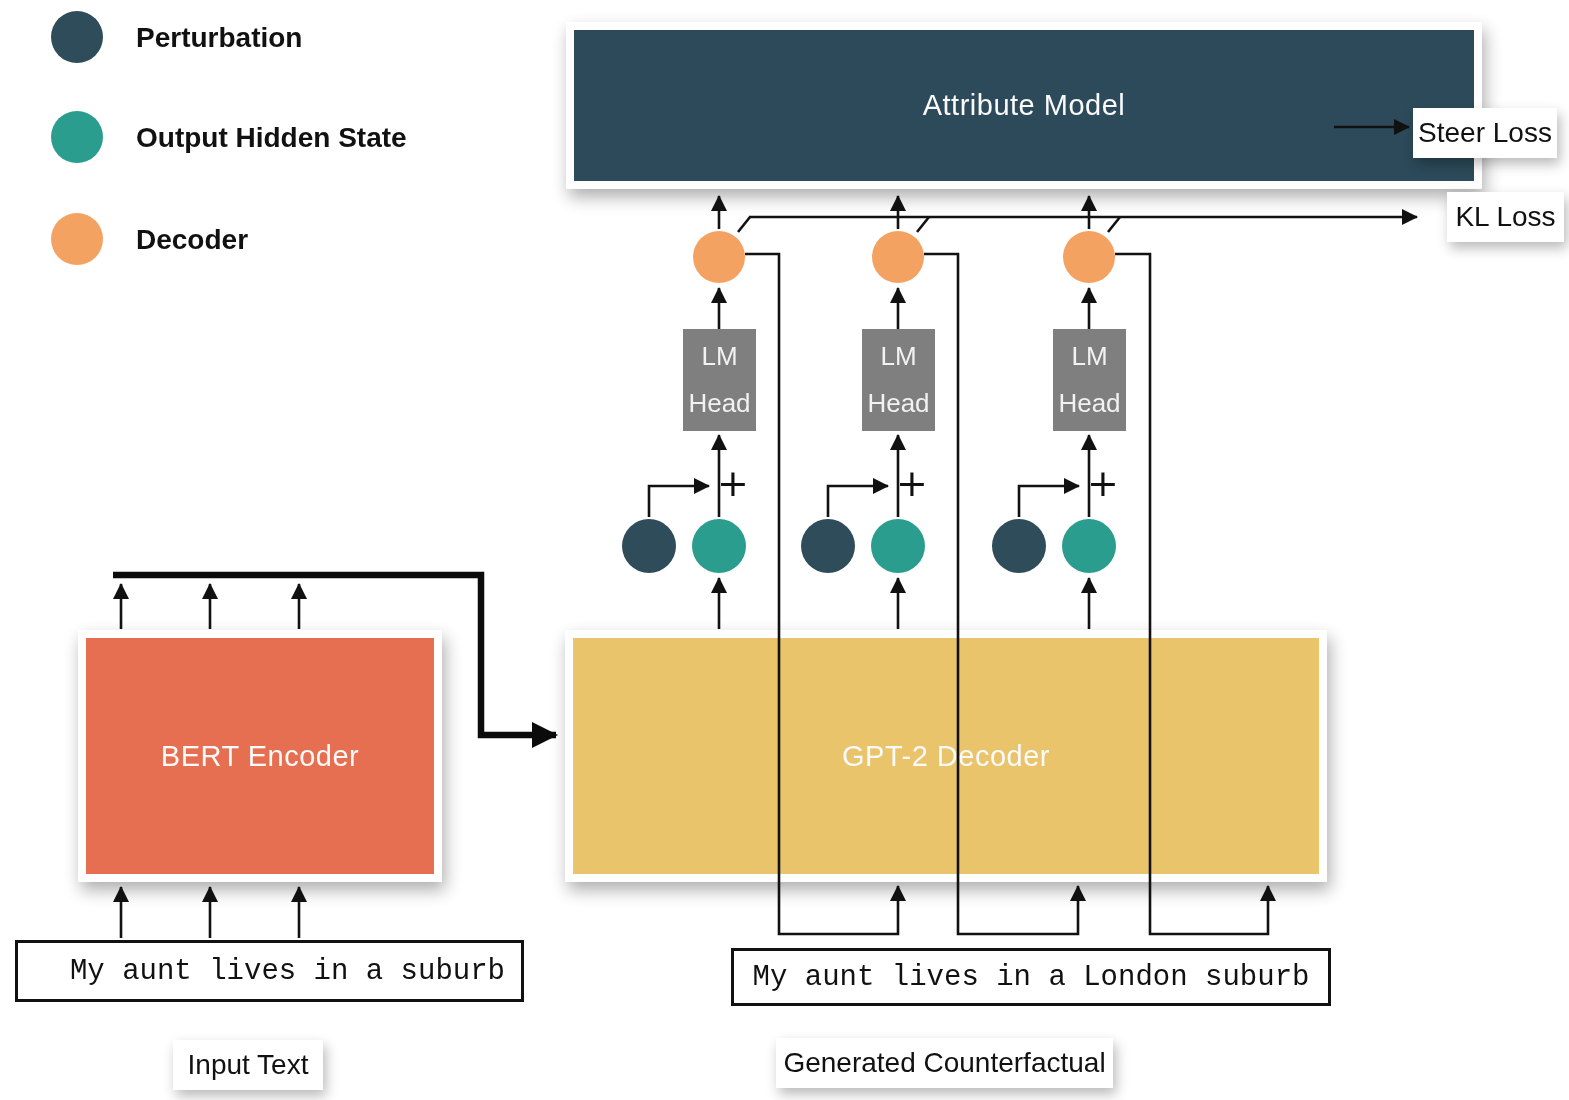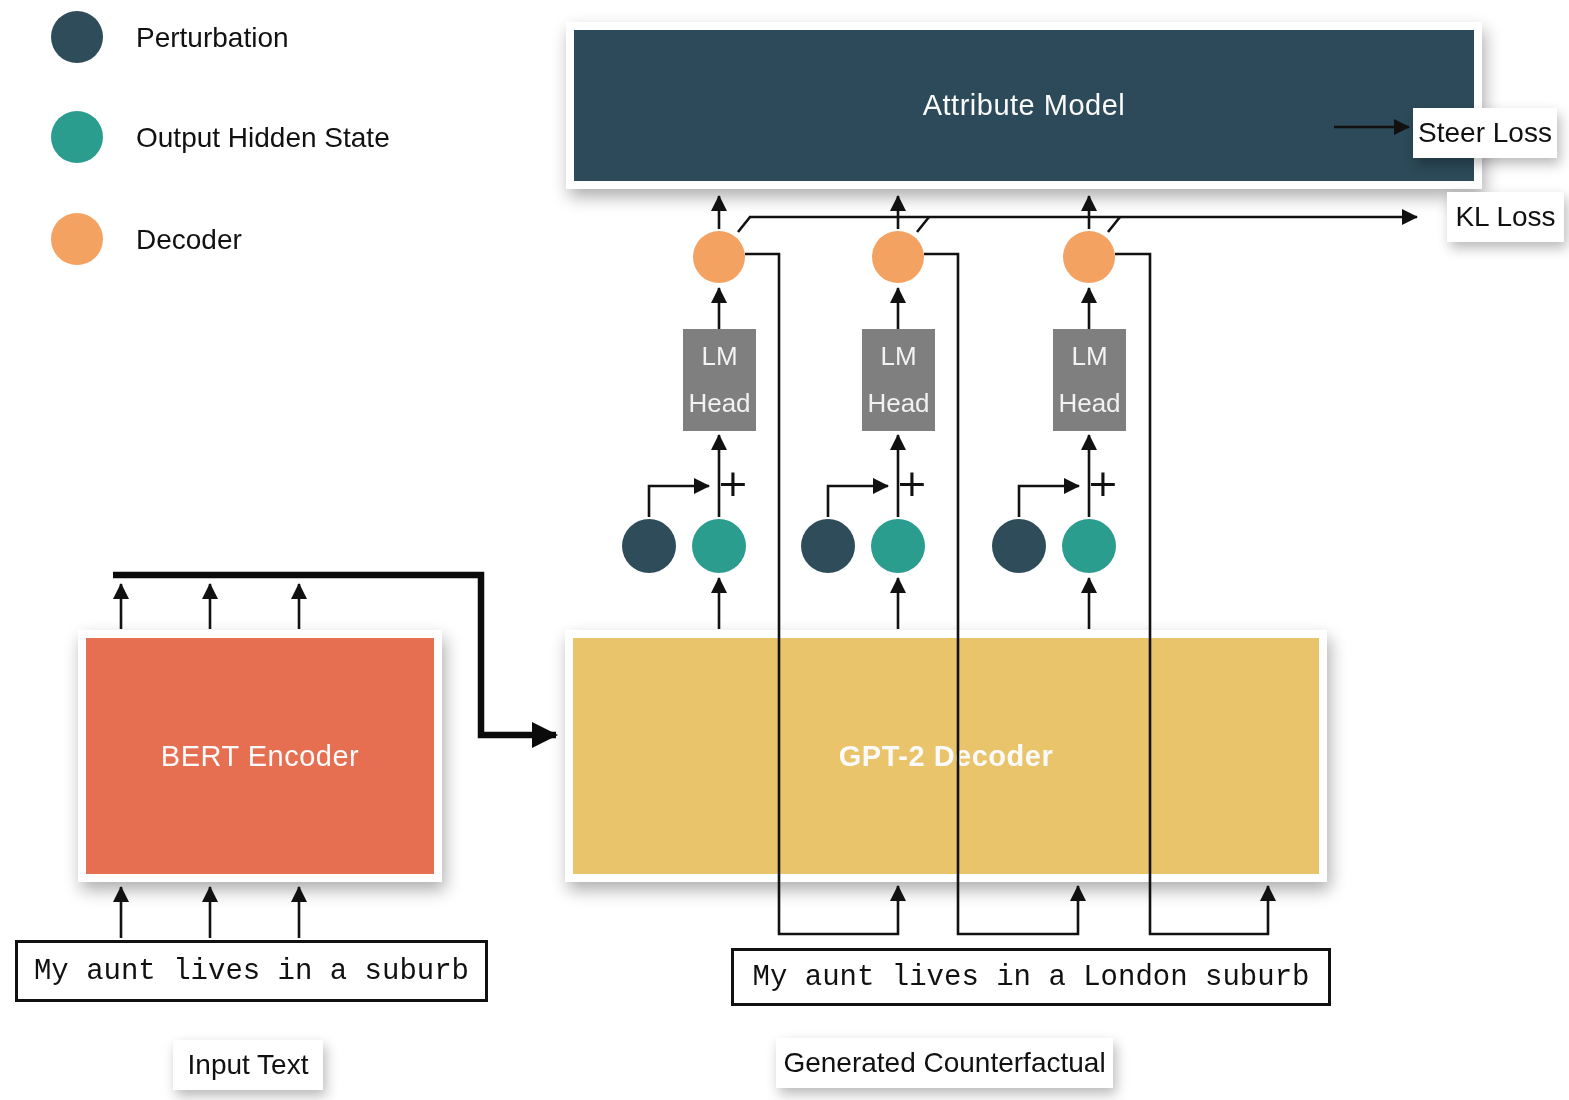--- a/index.html
+++ b/index.html
@@ -19,21 +19,21 @@
     display:flex;align-items:center;justify-content:center;
   }
   .model-fill{
     position:absolute;left:8px;top:8px;right:8px;bottom:8px;
     display:flex;align-items:center;justify-content:center;
   }
   .model-label{color:#fafafa;font-size:29px;letter-spacing:.5px;}
 
   .attr-fill{background:var(--c-attribute-model,#2c4a59);}
   .bert-fill{background:var(--c-bert,#e76f51);}
-  .dec-fill{background:var(--c-decoder,#e9c46a);font-weight:bold;}
+  .dec-fill{background:var(--c-decoder,#e9c46a);}
 
   
   .lm-head{
     position:absolute;top:329px;width:73px;height:102px;
     background:var(--c-lm-head,#7f7f7f);
     display:flex;flex-direction:column;align-items:center;justify-content:center;
     gap:16px;color:#f2f2f2;font-size:26px;
   }
 
   
@@ -46,21 +46,21 @@
 
   
   .chip{
     position:absolute;background:#fff;
     box-shadow:3px 6px 12px rgba(0,0,0,.28);
     display:flex;align-items:center;justify-content:center;
     font-size:28px;
   }
 
   
-  .legend-label{position:absolute;left:136px;font-size:28px;}
+  .legend-label{position:absolute;left:136px;font-size:28px;font-weight:bold;}
 
   .plus-sign{
     position:absolute;top:464px;width:34px;text-align:center;
     font-size:38px;font-weight:400;line-height:38px;color:#111;z-index:7;
     font-family:"DejaVu Sans",sans-serif;
   }
 
   svg.overlay{position:absolute;left:0;top:0;z-index:6;pointer-events:none;}
   .ln{stroke:#111;stroke-width:2.6px;fill:none;}
   .ln-thick{stroke:#0b0b0b;stroke-width:6.5px;fill:none;}
@@ -127,21 +127,21 @@
       <span class="model-label">BERT Encoder</span>
     </div>
   </div>
 
   <div class="model-box" style="left:565px;top:630px;width:762px;height:252px;">
     <div class="model-fill dec-fill">
       <span class="model-label">GPT-2 Decoder</span>
     </div>
   </div>
 
-  <div class="text-box" style="left:15px;top:940px;width:467px;height:56px;">
+  <div class="text-box" style="left:15px;top:940px;width:467px;height:56px;padding-left:36px;">
     <span>My aunt lives in a suburb</span>
   </div>
   <div class="text-box" style="left:731px;top:948px;width:594px;height:52px;">
     <span>My aunt lives in a London suburb</span>
   </div>
 
   <div class="chip" style="left:173px;top:1040px;width:150px;height:50px;">
     <span>Input Text</span>
   </div>
   <div class="chip" style="left:776px;top:1038px;width:337px;height:50px;">

